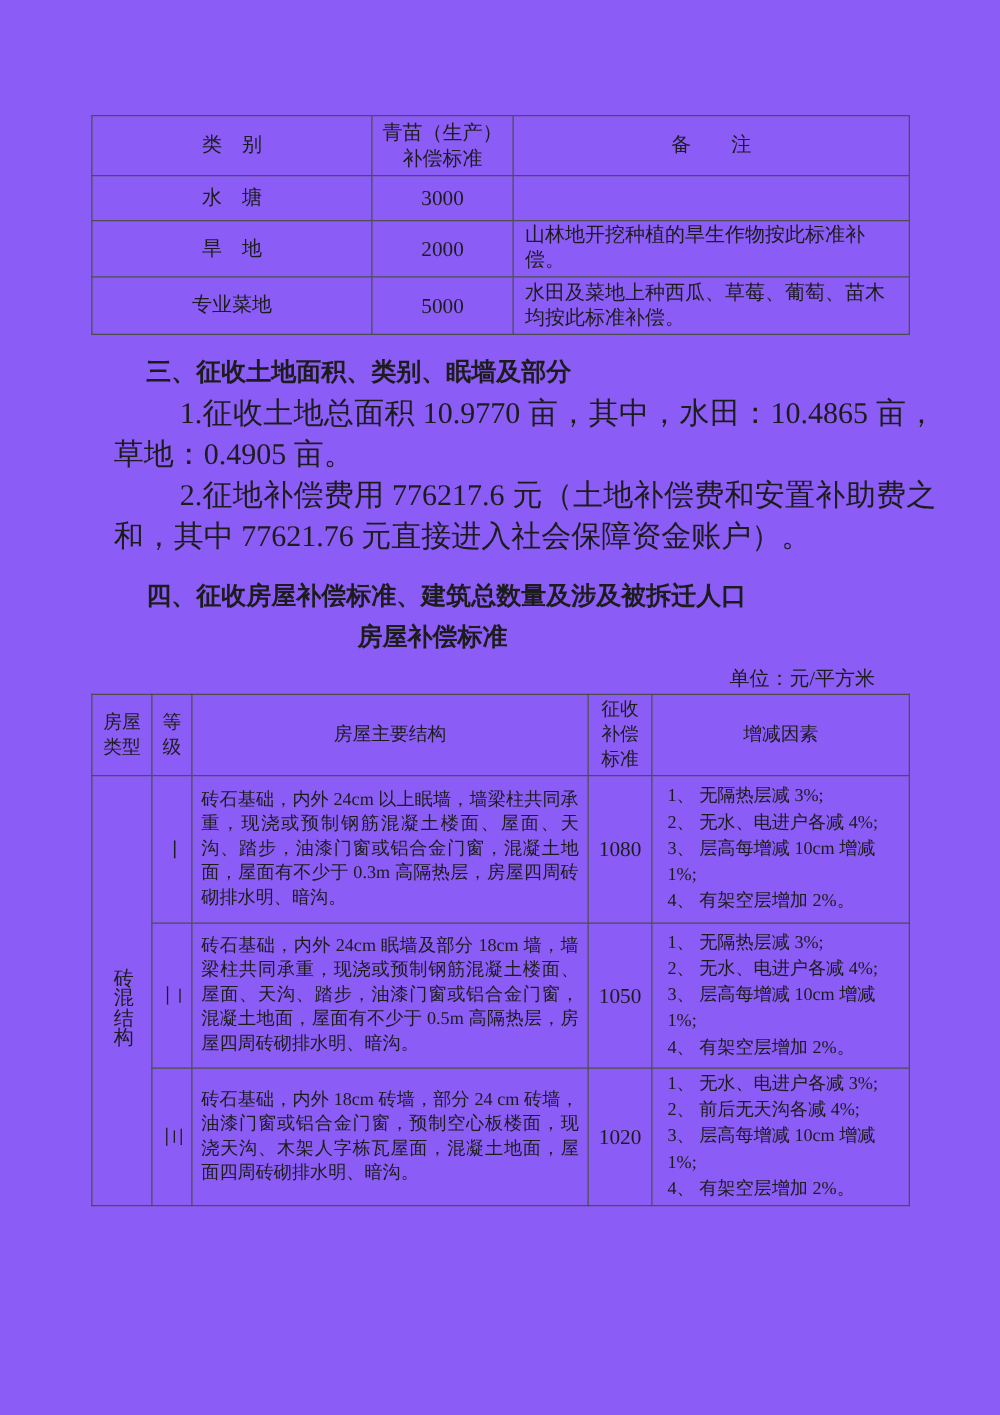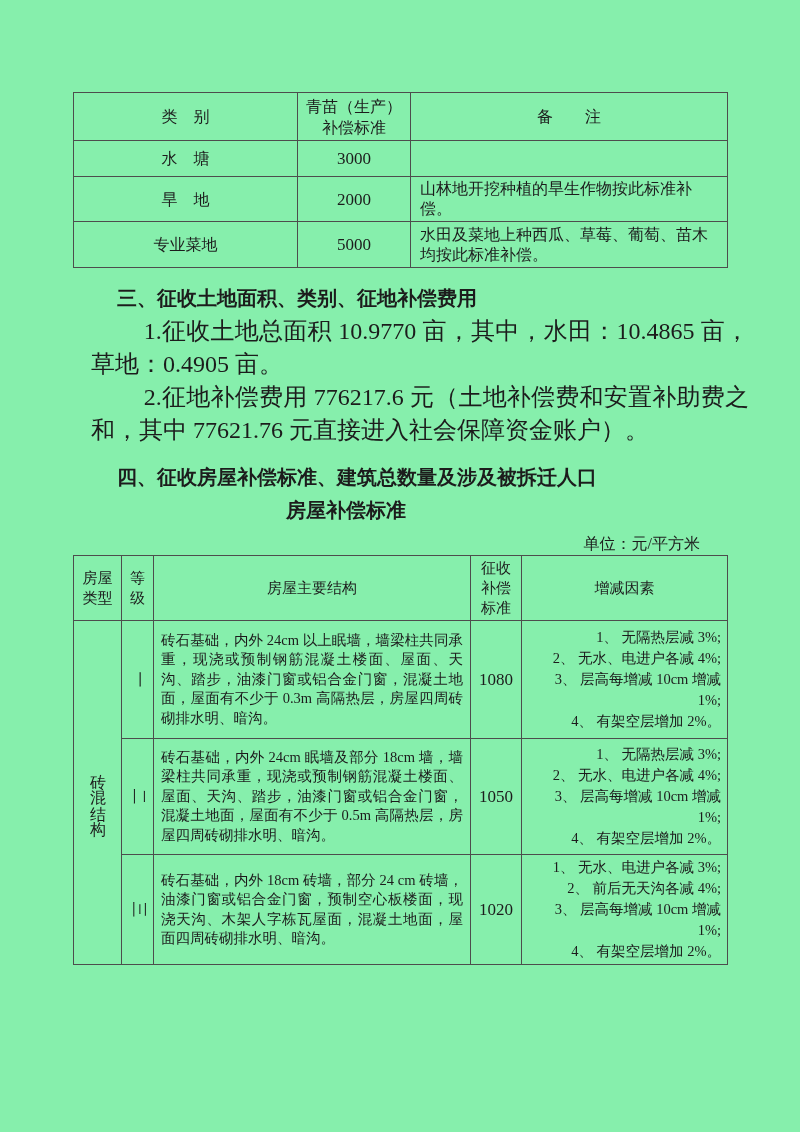--- a/index.html
+++ b/index.html
@@ -1,21 +1,21 @@
 <!DOCTYPE html>
 <html><head>
 <meta charset="utf-8">
 <style>
   html, body { margin: 0; padding: 0; background: #e8e8e8; }
   .page {
     position: relative;
     width: 800px;
     height: 1132px;
     margin: 0 auto;
-    background: #86efac;
+    background: #8b5cf6;
     color: #1c1c1c;
     font-family: "Liberation Serif", "DejaVu Serif", serif;
     overflow: hidden;
     box-sizing: border-box;
     padding-top: 92px;
   }
   table {
     border-collapse: collapse;
     table-layout: fixed;
     margin-left: 73px;
@@ -78,21 +78,21 @@
   .house-table .hr1 td { height: 118px; }
   .house-table .hr2 td { height: 116px; }
   .house-table .hr3 td { height: 95px; }
   .house-table .structure {
     text-align: justify;
     font-size: 14.5px;
     line-height: 19.5px;
     padding: 3px 7px;
   }
   .house-table .factors {
-    text-align: right;
+    text-align: left;
     font-size: 14.5px;
     line-height: 21px;
     padding-left: 12px;
   }
   .house-type-cell { padding: 0; }
   .vtext {
     writing-mode: vertical-lr;
     text-orientation: upright;
     letter-spacing: 16px;
     margin: 0 auto;
@@ -133,21 +133,21 @@
         <td class="remark">山林地开挖种植的旱生作物按此标准补偿。</td>
       </tr>
       <tr class="r4">
         <td class="c">专业菜地</td>
         <td class="c num">5000</td>
         <td class="remark">水田及菜地上种西瓜、草莓、葡萄、苗木均按此标准补偿。</td>
       </tr>
     </tbody>
   </table>
 
-  <div class="heading">三、征收土地面积、类别、征地补偿费用</div>
+  <div class="heading">三、征收土地面积、类别、眠墙及部分</div>
   <p class="body-para">1.征收土地总面积 10.9770 亩，其中，水田：10.4865 亩，草地：0.4905 亩。</p>
   <p class="body-para">2.征地补偿费用 776217.6 元（土地补偿费和安置补助费之和，其中 77621.76 元直接进入社会保障资金账户）。</p>
 
   <div class="heading">四、征收房屋补偿标准、建筑总数量及涉及被拆迁人口</div>
   <div class="subtitle">房屋补偿标准</div>
   <div class="unit-line">单位：元/平方米</div>
 
   <table class="house-table">
     <colgroup>
       <col style="width:48px">

